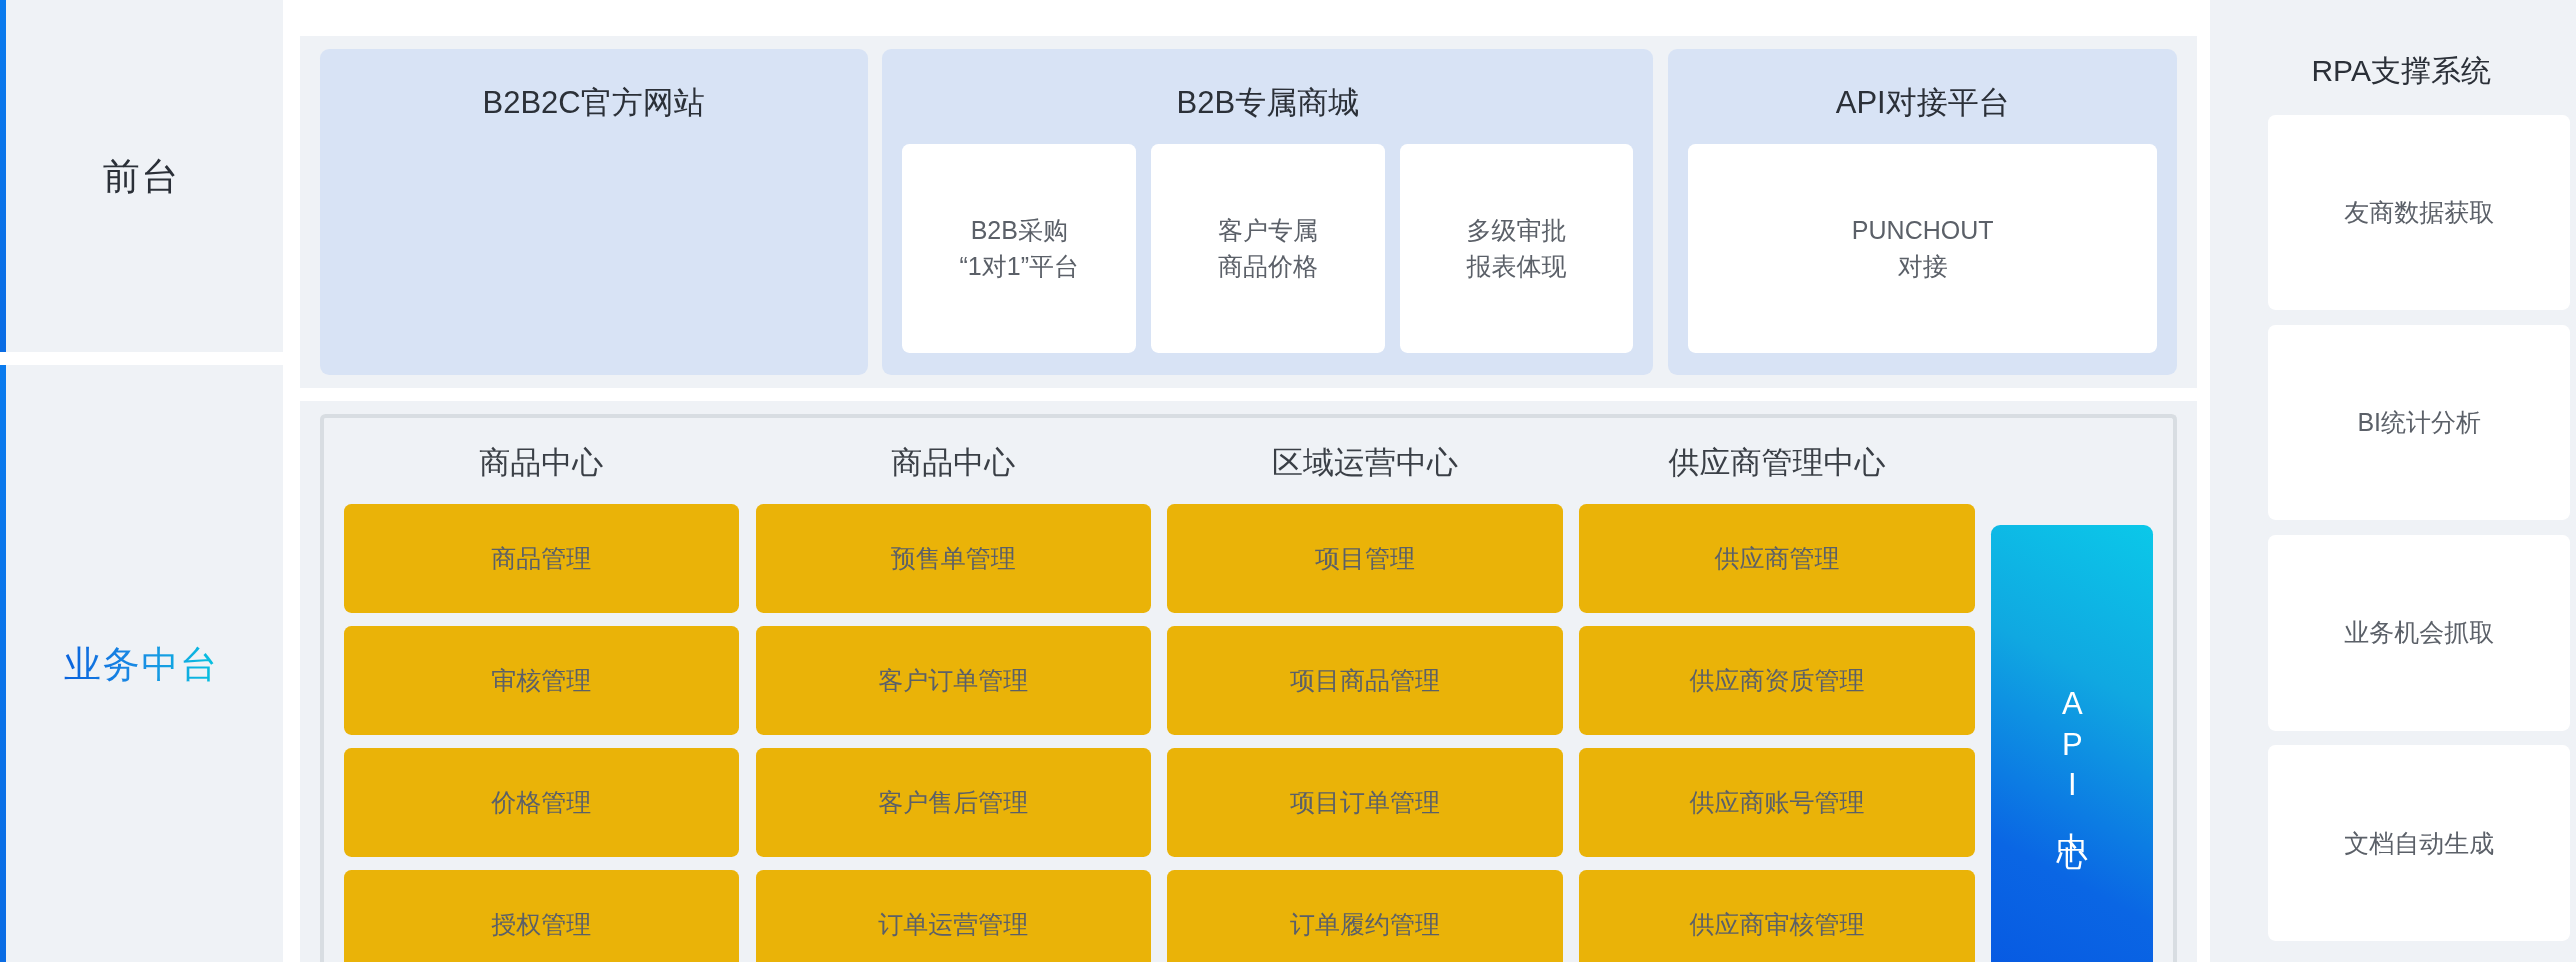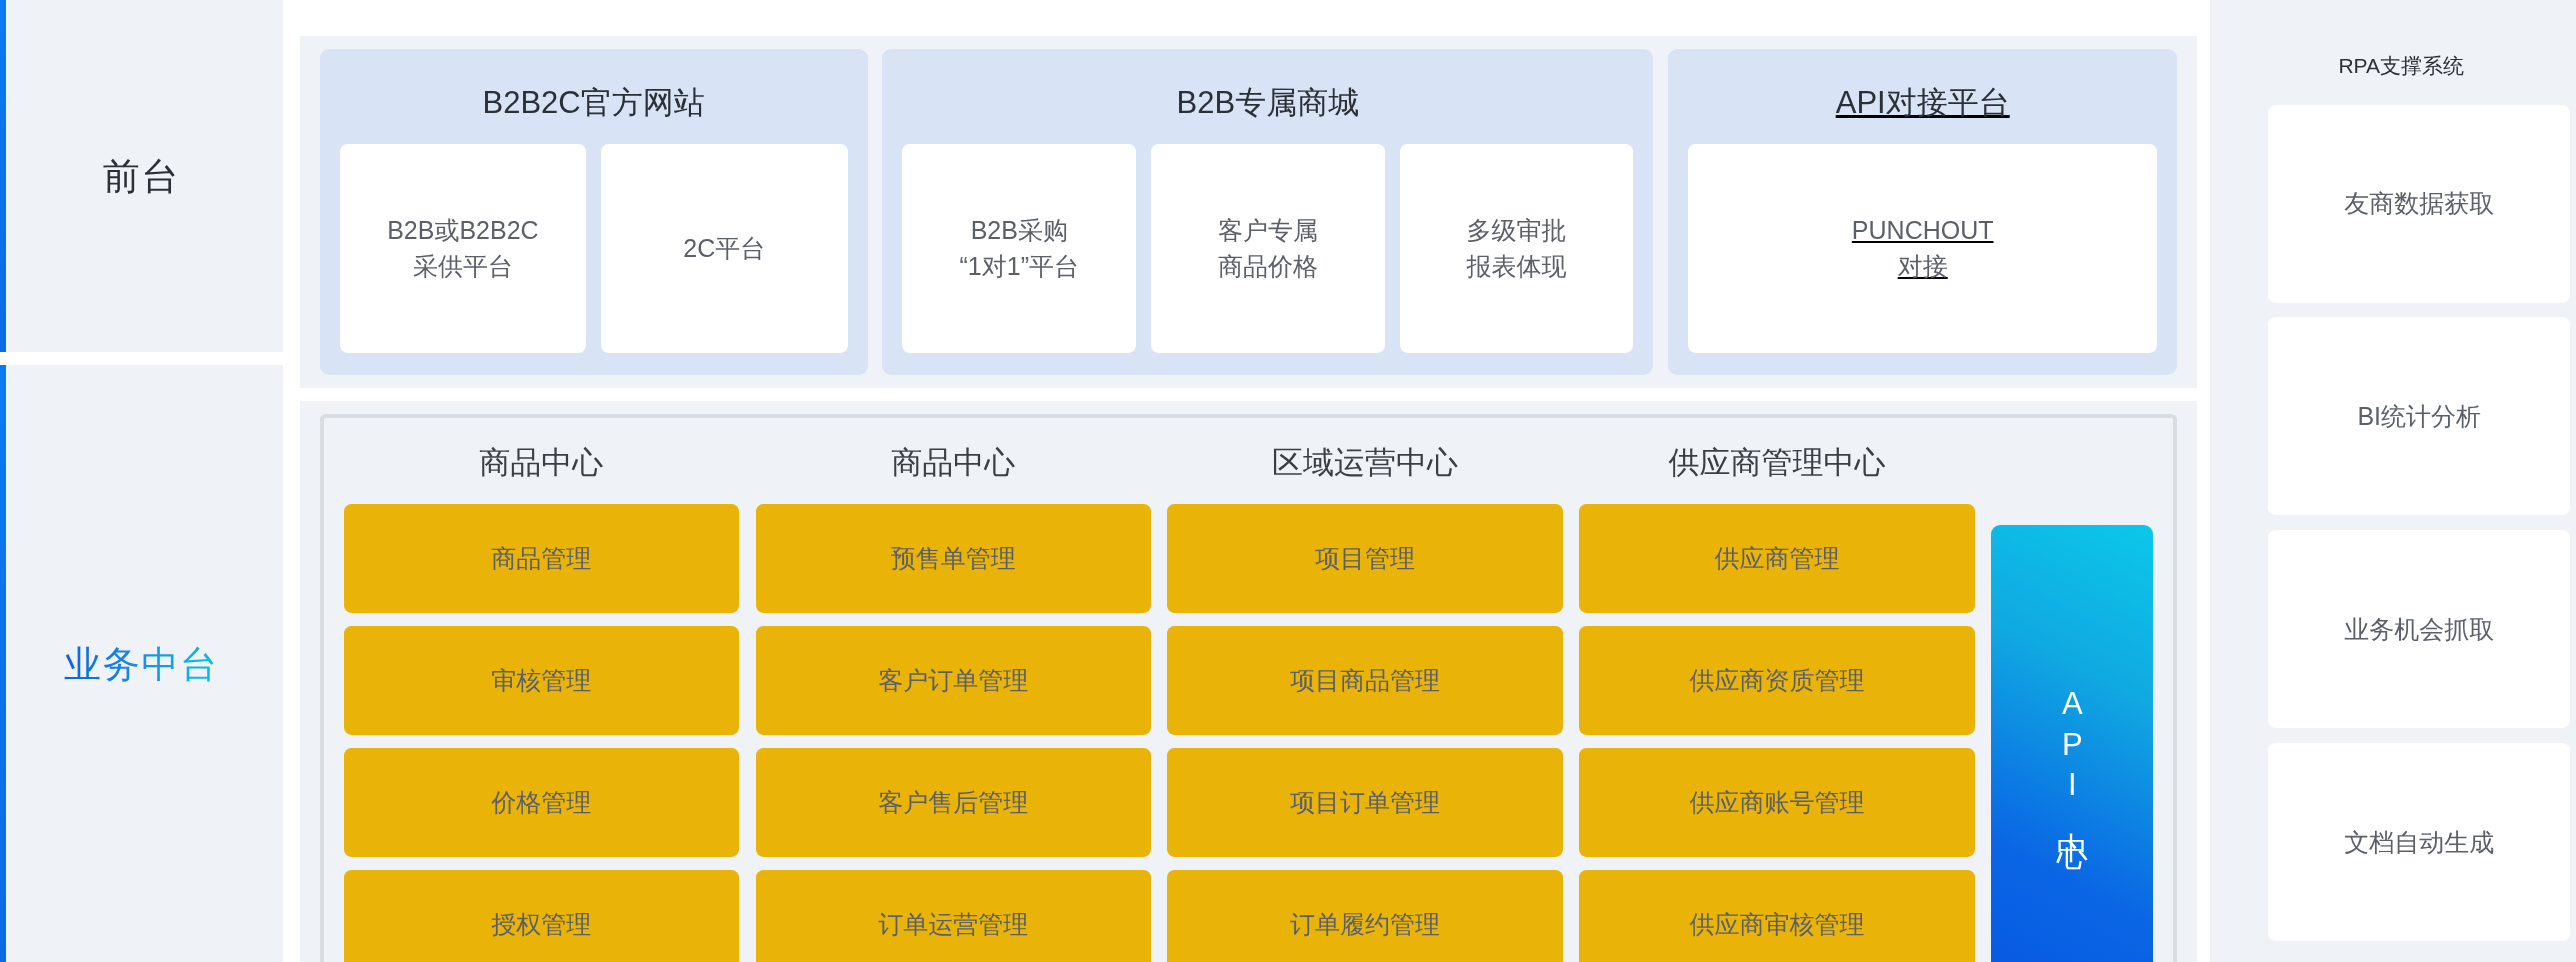--- a/index.html
+++ b/index.html
@@ -87,21 +87,21 @@
     background: #D8E3F5;
     border-radius: 9.2px;
     display: flex;
     flex-direction: column;
     align-items: center;
     height: 100%;
     padding: 20px 20px 22px 20px;
   }
   .group-panel.g1 { flex: 0 0 548px; }
   .group-panel.g2 { flex: 0 0 771px; }
-  .group-panel.g3 { flex: 0 0 509px; text-decoration: underline; }
+  .group-panel.g3 { flex: 0 0 509px; }
 
   .group-title {
     font-size: 31px;
     color: #2B3038;
     line-height: 1.1;
     padding: 16.6px 0 24px 0;
     text-align: center;
     white-space: nowrap;
   }
 
@@ -209,21 +209,21 @@
   .rpa-gap { width: 13px; flex: 0 0 13px; background: #ffffff; }
   .rpa-col {
     flex: 0 0 382px;
     background: #EFF2F6;
     height: 100%;
     display: flex;
     flex-direction: column;
     padding: 16.6px 22px 22px 22px;
   }
   .rpa-title {
-    font-size: 21px;
+    font-size: 30px;
     color: #2B3038;
     text-align: center;
     line-height: 1.1;
     padding: 37px 0 28px 0;
     white-space: nowrap;
   }
   .rpa-items {
     display: flex;
     flex-direction: column;
     gap: 14.8px;
@@ -258,25 +258,20 @@
       <span class="layer-title gradient">业务中台</span>
     </div>
   </div>
 
   <div class="content">
 
     <div class="front-band">
 
       <div class="group-panel g1">
         <div class="group-title">B2B2C官方网站</div>
-        <div class="group-cards">
-          <div class="tile">B2B或B2B2C
-采供平台</div>
-          <div class="tile">2C平台</div>
-        </div>
       </div>
 
       <div class="group-panel g2">
         <div class="group-title">B2B专属商城</div>
         <div class="group-cards">
           <div class="tile">B2B采购
 “1对1”平台</div>
           <div class="tile">客户专属
 商品价格</div>
           <div class="tile">多级审批

